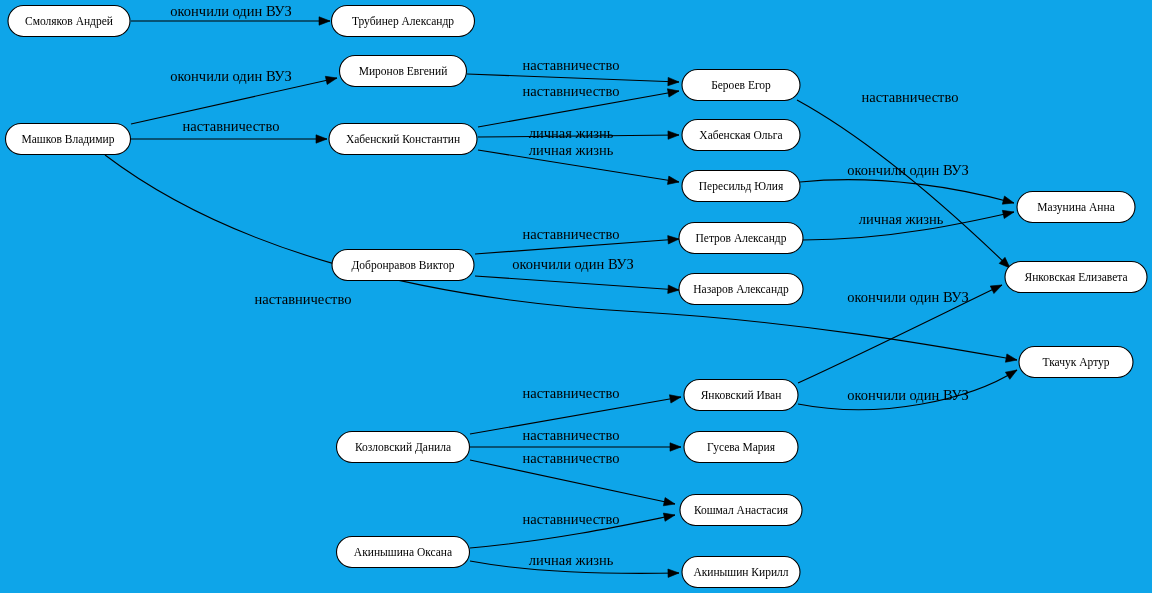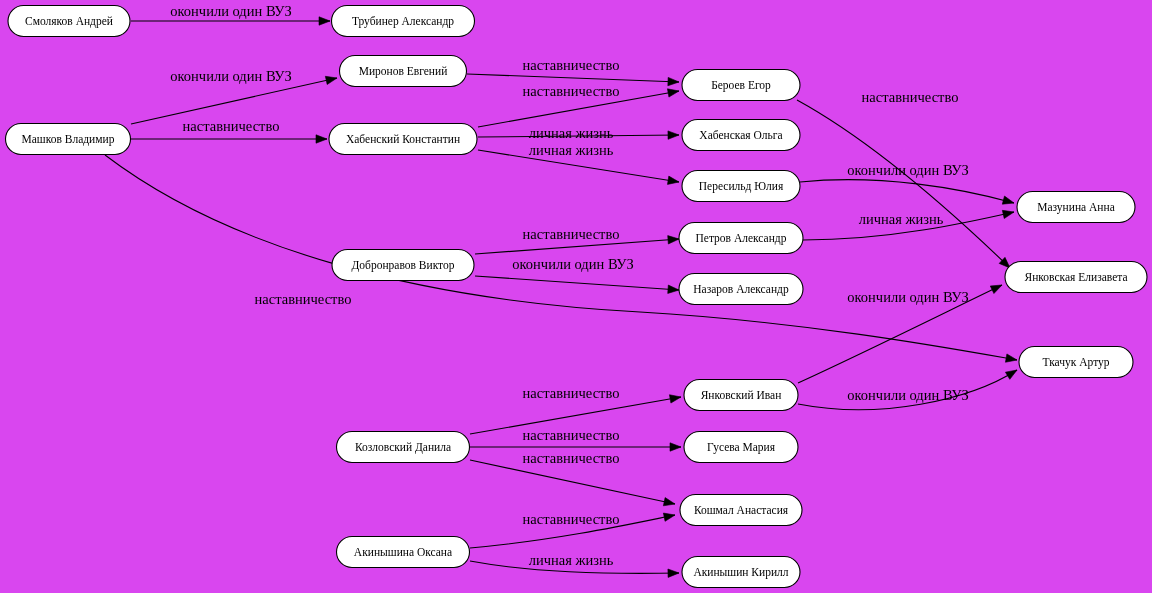--- a/index.html
+++ b/index.html
@@ -4,21 +4,21 @@
 <style>
   html, body {
     margin: 0;
     padding: 0;
     background: #ffffff;
   }
   #graph-root {
     position: relative;
     width: 1152px;
     height: 593px;
-    background: #d946ef;
+    background: #0ea5e9;
     font-family: "Liberation Serif", "DejaVu Serif", serif;
     overflow: hidden;
   }
   svg#graph-canvas {
     position: absolute;
     left: 0;
     top: 0;
     width: 1152px;
     height: 593px;
     display: block;

